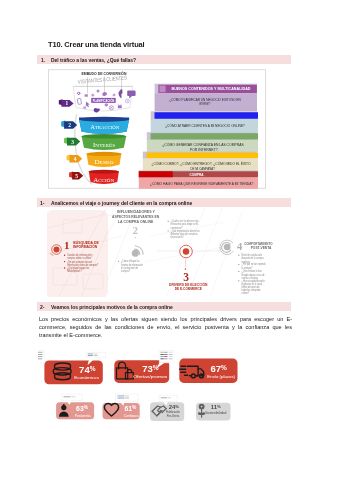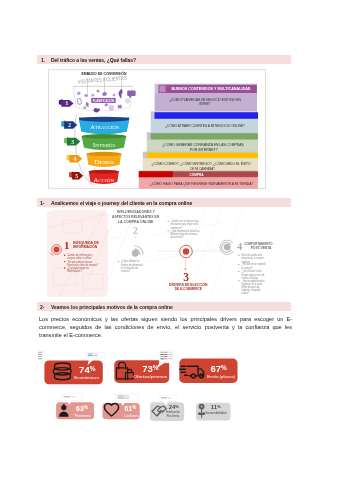--- a/index.html
+++ b/index.html
@@ -9,20 +9,21 @@
   .hl-band{position:absolute;left:37px;width:254px;background:#f6dede;}
   .hl-num{position:absolute;font-size:5px;font-weight:bold;color:#1a1a1a;white-space:nowrap;}
   .hl-txt{position:absolute;font-size:5px;font-weight:bold;color:#1a1a1a;white-space:nowrap;letter-spacing:-0.05px;}
   .body-txt{position:absolute;font-size:5.55px;color:#1a1a1a;line-height:8.2px;letter-spacing:0.01px;text-align:justify;}
   .figure{position:absolute;}
 </style>
 </head>
 <body>
 
 <div class="page">
+  <div class="doc-title">T10. Crear una tienda virtual</div>
 
   <div class="hl-band" style="top:54.5px;height:9px;"></div>
   <div class="hl-num" style="left:41px;top:57px;">1.</div>
   <div class="hl-txt" style="left:51px;top:57px;">Del tráfico a las ventas, ¿Qué fallas?</div>
 
   <div class="figure" style="left:48px;top:69px;width:218px;height:120px;">
     <svg width="218" height="120" viewBox="0 0 218 120" xmlns="http://www.w3.org/2000/svg" shape-rendering="geometricPrecision">
       <rect x="0.5" y="0.7" width="217" height="118.6" fill="#ffffff" stroke="#ded7d4" stroke-width="0.9"></rect>
 
       <text x="56" y="6.3" font-family="'Liberation Sans',sans-serif" font-size="3.4" font-weight="bold" fill="#2b2b2b" text-anchor="middle" textLength="45" lengthAdjust="spacingAndGlyphs">EMBUDO DE CONVERSIÓN</text>

